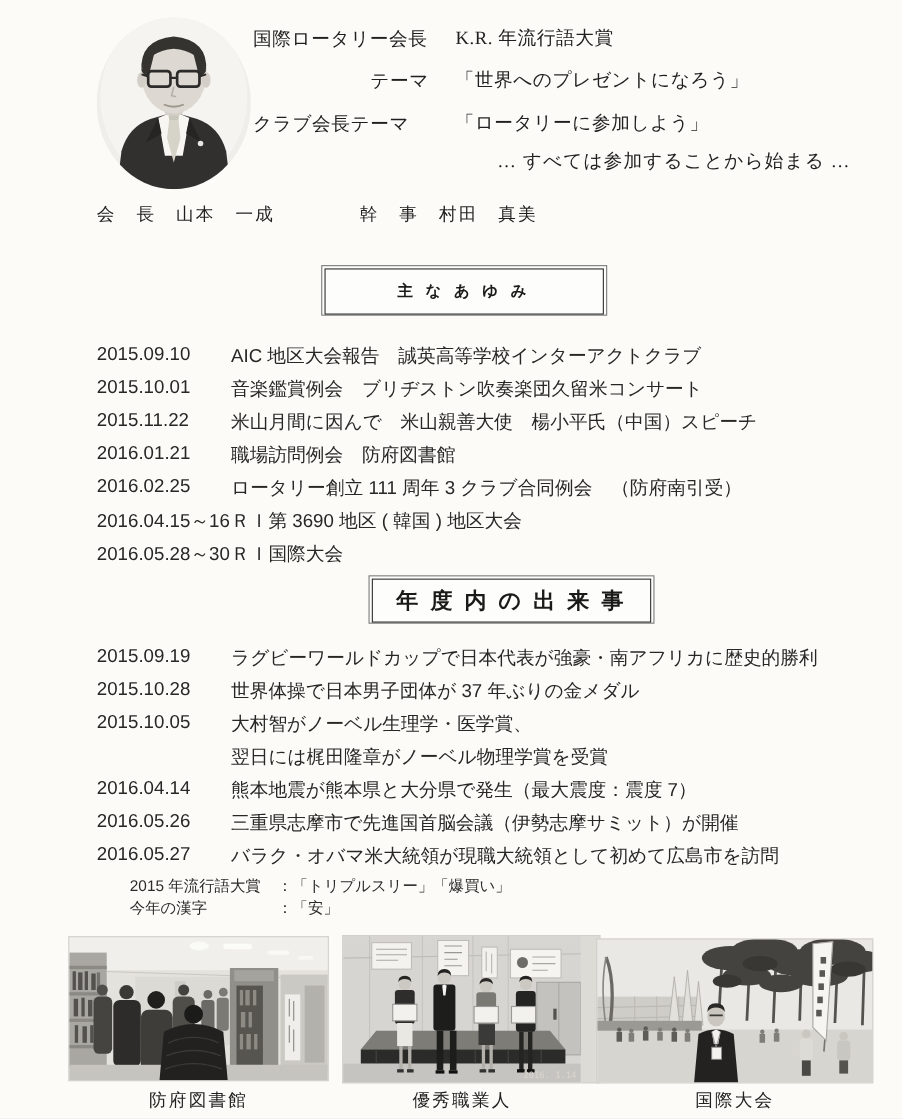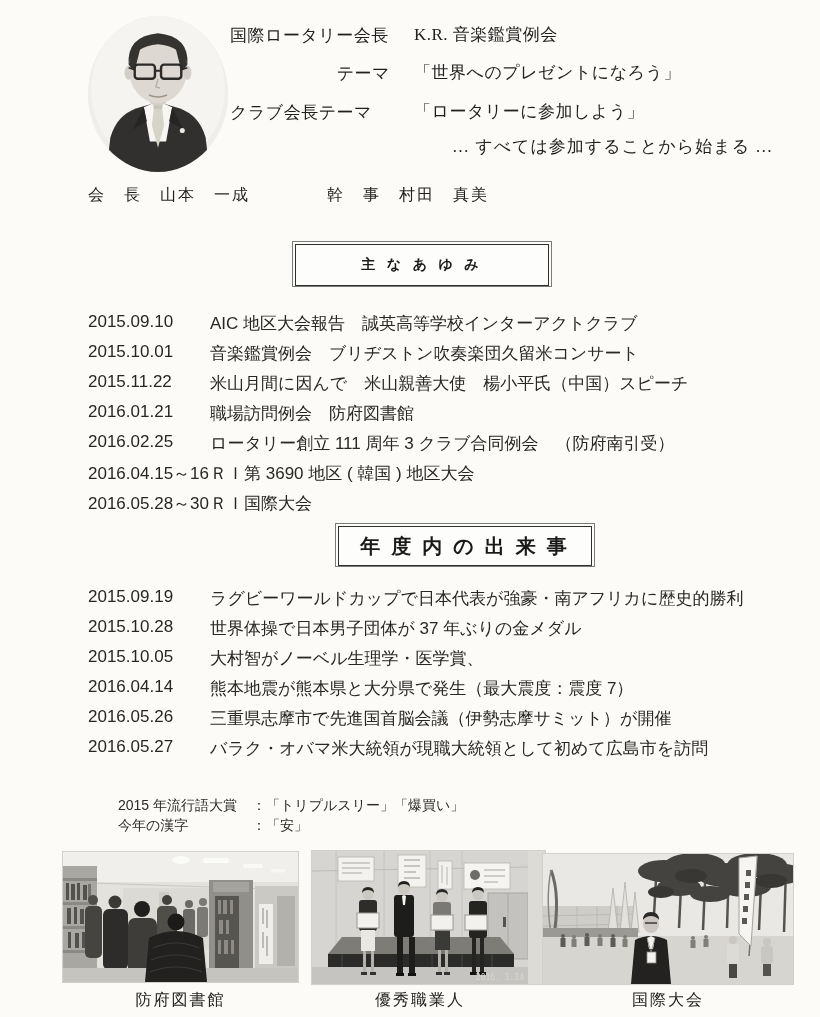--- a/index.html
+++ b/index.html
@@ -83,21 +83,21 @@
       <rect x="46" y="48" width="20" height="14" rx="3" fill="none" stroke="#2c2b29" stroke-width="2.4"></rect>
       <rect x="72" y="48" width="20" height="14" rx="3" fill="none" stroke="#2c2b29" stroke-width="2.4"></rect>
       <path d="M66,54 L72,54" stroke="#2c2b29" stroke-width="2"></path>
       <path d="M46,53 L40,51 M92,53 L98,51" stroke="#2c2b29" stroke-width="1.6"></path>
       <path d="M69,62 L67,70 L71,71" stroke="#b7b2a9" stroke-width="1.5" fill="none"></path>
       <path d="M60,78 Q69,82 78,78" stroke="#9d968c" stroke-width="1.6" fill="none"></path>
     </svg>
   </div>
 
   <div class="abs hdr" style="left:230px;top:24px;">国際ロータリー会長</div>
-  <div class="abs hdr" style="left:414px;top:23px;">K.R. 音楽鑑賞例会</div>
+  <div class="abs hdr" style="left:414px;top:23px;">K.R. 年流行語大賞</div>
 
   <div class="abs hdr hdr-label-theme" style="left:230px;top:62px;">テーマ</div>
   <div class="abs hdr" style="left:414px;top:61px;">「世界へのプレゼントになろう」</div>
 
   <div class="abs hdr" style="left:230px;top:101px;">クラブ会長テーマ</div>
   <div class="abs hdr" style="left:414px;top:100px;">「ロータリーに参加しよう」</div>
 
   <div class="abs slogan" style="left:452px;top:135px;">… すべては参加することから始まる …</div>
 
   <div class="abs officers" style="left:88px;top:185px;"><span>会　長</span>　<span>山本　一成</span></div>
@@ -151,20 +151,24 @@
         <span class="date">2015.09.19</span>
         <span class="desc">ラグビーワールドカップで日本代表が強豪・南アフリカに歴史的勝利</span>
       </div>
     <div class="row">
         <span class="date">2015.10.28</span>
         <span class="desc">世界体操で日本男子団体が 37 年ぶりの金メダル</span>
       </div>
     <div class="row">
         <span class="date">2015.10.05</span>
         <span class="desc">大村智がノーベル生理学・医学賞、</span>
+      </div>
+    <div class="row">
+        <span class="date"></span>
+        <span class="desc">翌日には梶田隆章がノーベル物理学賞を受賞</span>
       </div>
     <div class="row">
         <span class="date">2016.04.14</span>
         <span class="desc">熊本地震が熊本県と大分県で発生（最大震度：震度 7）</span>
       </div>
     <div class="row">
         <span class="date">2016.05.26</span>
         <span class="desc">三重県志摩市で先進国首脳会議（伊勢志摩サミット）が開催</span>
       </div>
     <div class="row">

